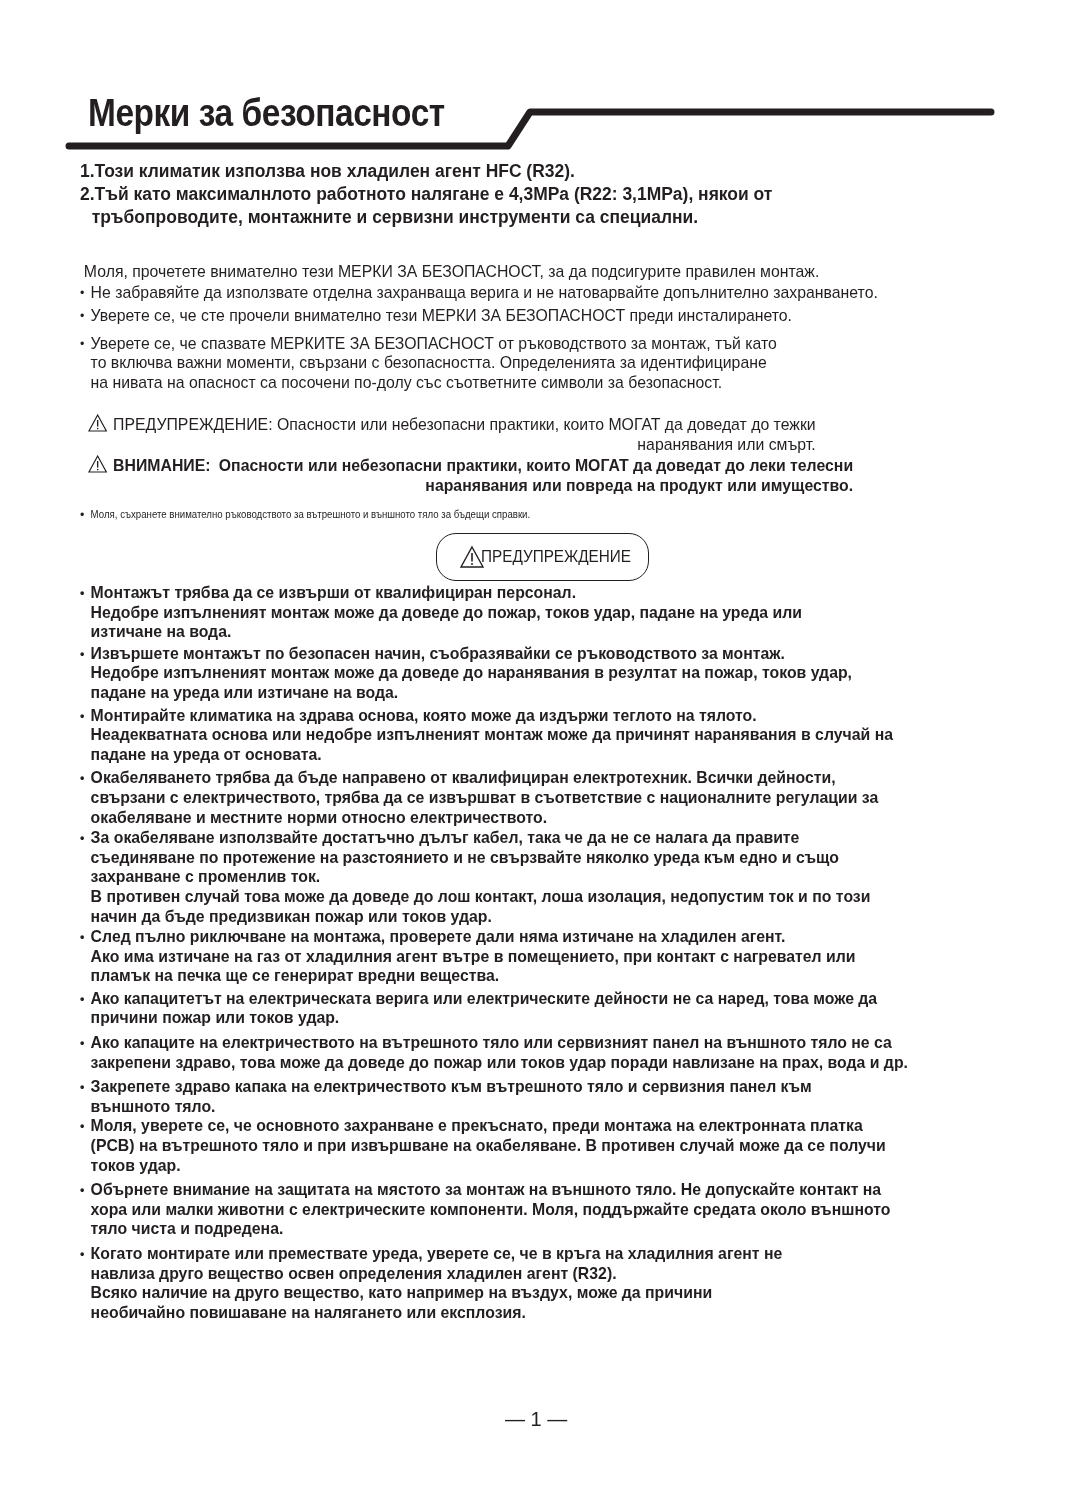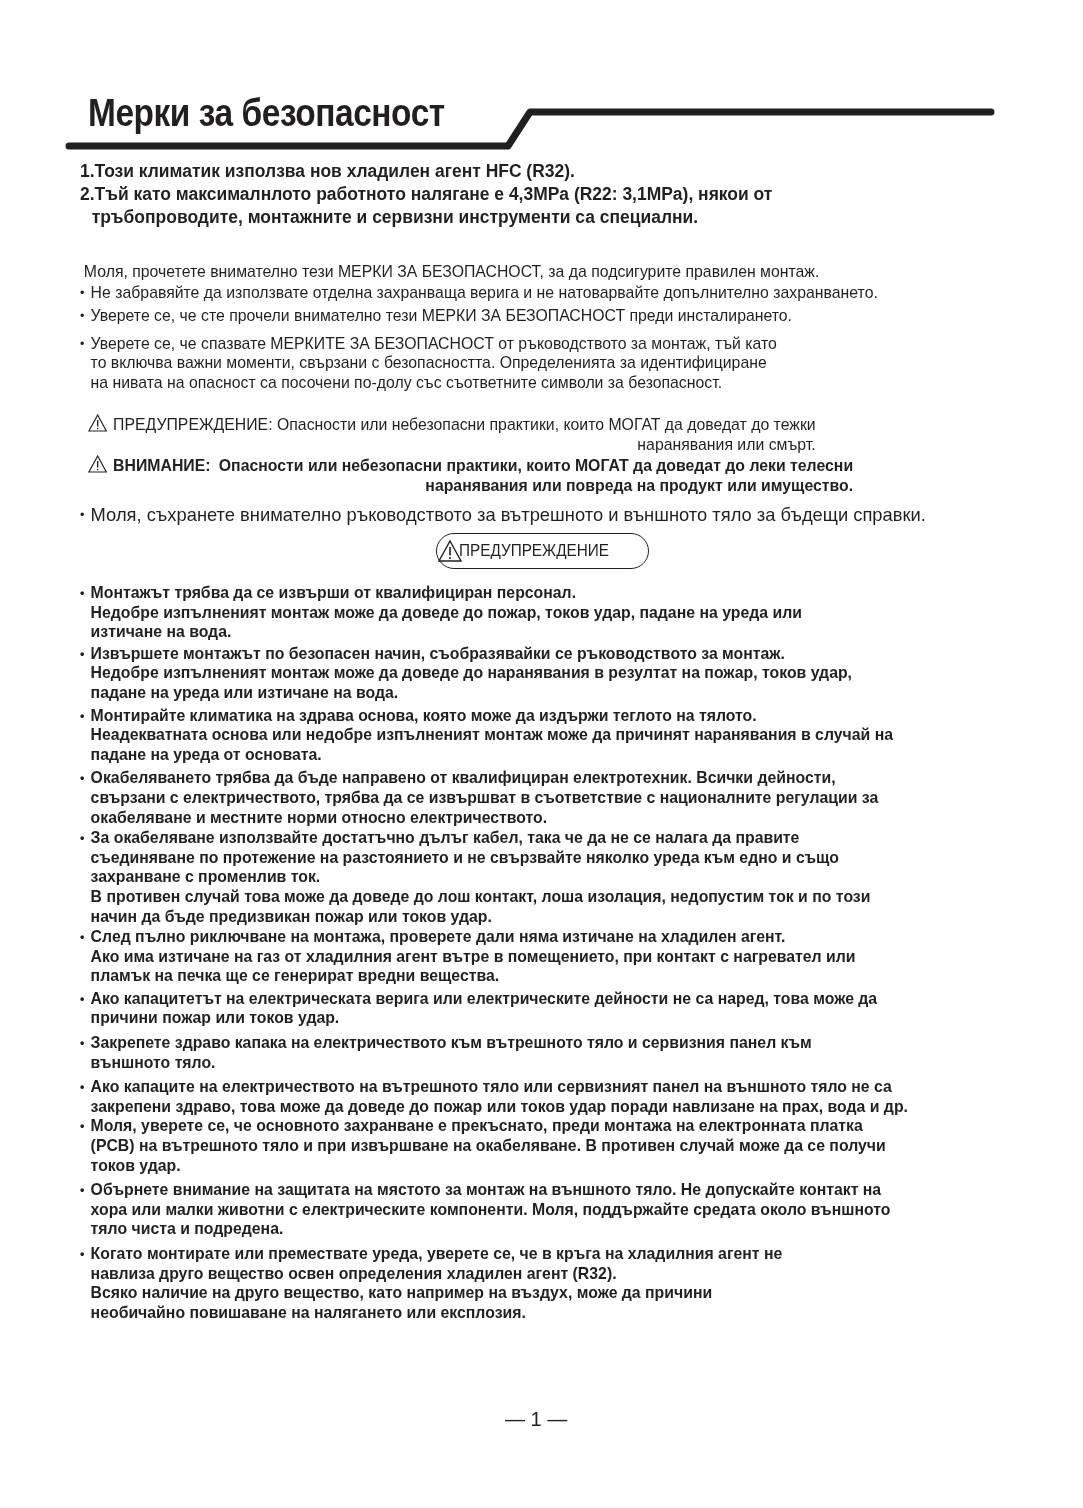--- a/index.html
+++ b/index.html
@@ -13,26 +13,26 @@
   .intro .item { white-space: nowrap; transform: scaleX(0.97); transform-origin: left top; }
   .intro .cont { padding-left: 12px; }
   .body-text { position: absolute; left: 80px; font-size: 16.4px; line-height: 19.6px; white-space: nowrap; }
   .body-text .line { transform: scaleX(0.965); transform-origin: left top; }
   .bullet { position: relative; padding-left: 11px; }
   .bullet::before { content: "•"; position: absolute; left: 0; top: 0; font-size: 13px; }
   .ind { padding-left: 11px; }
   .legend-row { position: absolute; left: 88px; font-size: 16.4px; line-height: 20px; white-space: nowrap; text-align: right; }
   .legend-row .l { transform: scaleX(0.965); transform-origin: left top; }
   .tri { display: inline-block; width: 20px; height: 18px; vertical-align: -2px; margin-right: 6px; }
-  .warn-pill { position: absolute; left: 436px; top: 533px; width: 213px; height: 36px;
+  .warn-pill { position: absolute; left: 436px; top: 533px; width: 213px; height: 48px;
                border: 1.6px solid #231f20; border-radius: 20px; box-sizing: border-box;
-               display: flex; align-items: center; justify-content: flex-start; font-size: 17px; }
+               display: flex; align-items: center; justify-content: flex-end; font-size: 17px; }
   .warn-pill .lbl { transform: scaleX(0.9); transform-origin: left center; display: inline-block; margin-left: -4px; }
   .page-num { position: absolute; left: 505px; top: 1408px; font-size: 20px; white-space: nowrap; }
-  .small { font-size: 19px; }
+  .small { font-size: 10px; }
 </style>
 </head>
 <body>
 
 <div class="page">
 
   <div class="title">Мерки за безопасност</div>
   <svg class="title-rule" width="1083" height="170">
     <path d="M69 146 L508 146 L530 112 L991 112" fill="none" stroke="#231f20" stroke-width="7" stroke-linecap="round" stroke-linejoin="round"></path>
   </svg>
@@ -121,26 +121,26 @@
     <div style="margin-top:1px">
       <div class="line bullet">След пълно риключване на монтажа, проверете дали няма изтичане на хладилен агент.</div>
       <div class="line ind">Ако има изтичане на газ от хладилния агент вътре в помещението, при контакт с нагревател или</div>
       <div class="line ind">пламък на печка ще се генерират вредни вещества.</div>
     </div>
     <div style="margin-top:3px">
       <div class="line bullet">Ако капацитетът на електрическата верига или електрическите дейности не са наред, това може да</div>
       <div class="line ind">причини пожар или токов удар.</div>
     </div>
     <div style="margin-top:5px">
+      <div class="line bullet">Ако капаците на електричеството на вътрешното тяло или сервизният панел на външното тяло не са</div>
+      <div class="line ind">закрепени здраво, това може да доведе до пожар или токов удар поради навлизане на прах, вода и др.</div>
+    </div>
+    <div style="margin-top:5px">
       <div class="line bullet">Закрепете здраво капака на електричеството към вътрешното тяло и сервизния панел към</div>
       <div class="line ind">външното тяло.</div>
-    </div>
-    <div style="margin-top:5px">
-      <div class="line bullet">Ако капаците на електричеството на вътрешното тяло или сервизният панел на външното тяло не са</div>
-      <div class="line ind">закрепени здраво, това може да доведе до пожар или токов удар поради навлизане на прах, вода и др.</div>
     </div>
     <div style="">
       <div class="line bullet">Моля, уверете се, че основното захранване е прекъснато, преди монтажа на електронната платка</div>
       <div class="line ind">(PCB) на вътрешното тяло и при извършване на окабеляване. В противен случай може да се получи</div>
       <div class="line ind">токов удар.</div>
     </div>
     <div style="margin-top:5px">
       <div class="line bullet">Обърнете внимание на защитата на мястото за монтаж на външното тяло. Не допускайте контакт на</div>
       <div class="line ind">хора или малки животни с електрическите компоненти. Моля, поддържайте средата около външното</div>
       <div class="line ind">тяло чиста и подредена.</div>

